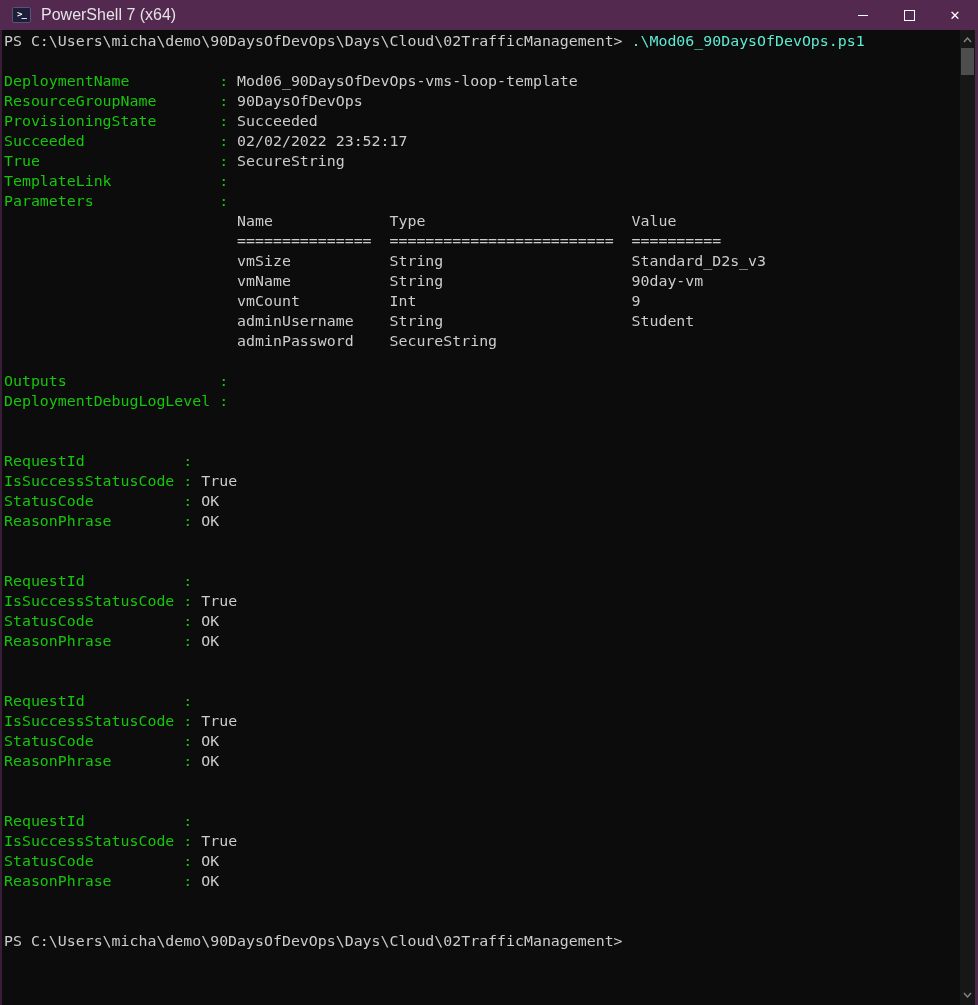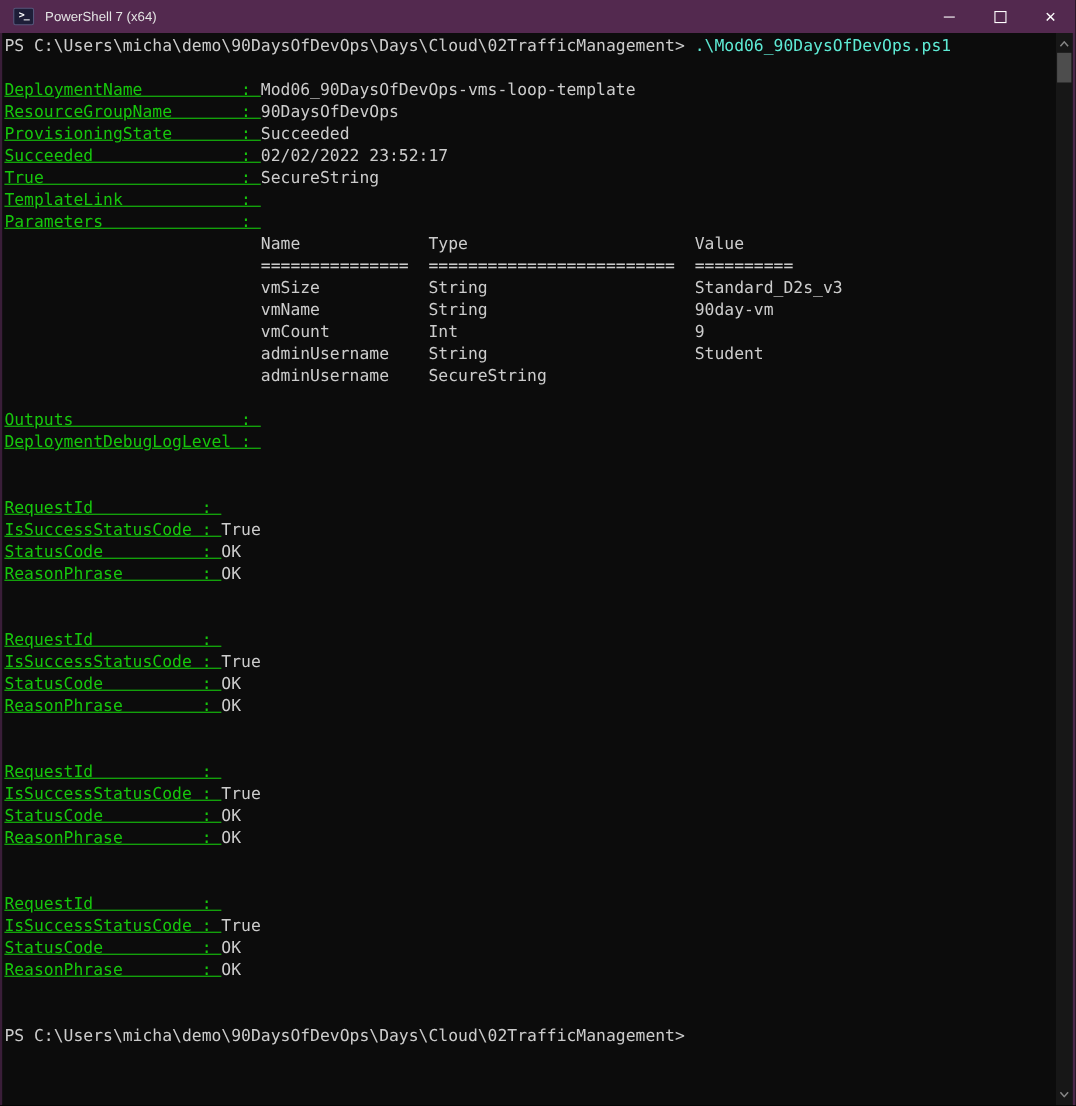--- a/index.html
+++ b/index.html
@@ -13,21 +13,21 @@
     height:30px; background:#53294F;
     display:flex; align-items:center;
   }
   .ps-icon {
     width:17px; height:14px; margin-left:12px;
     background:#1E1E38; border:1px solid #55557A; border-radius:2px;
     color:#FFFFFF; font-family:"DejaVu Sans Mono", monospace;
     font-size:9px; font-weight:bold; line-height:13px; text-align:center;
     letter-spacing:-1px;
   }
-  .title-text { color:#E4E4E4; font-size:12px; margin-left:10px; flex:1; }
+  .title-text { color:#E4E4E4; font-size:16px; margin-left:10px; flex:1; }
   .win-controls { display:flex; height:30px; }
   .win-btn {
     width:46px; height:30px; display:flex; align-items:center; justify-content:center;
     color:#FFFFFF; cursor:default;
   }
   .glyph-min { width:10px; height:1px; background:#FFFFFF; display:block; }
   .glyph-max { width:9px; height:9px; border:1px solid #FFFFFF; display:block; }
   .glyph-close { font-size:13px; line-height:13px; color:#FFFFFF; }
   
   .term-area {
@@ -37,21 +37,21 @@
   }
   .screen {
     flex:1; overflow:hidden;
   }
   pre {
     margin:0; padding:1px 0 0 2px;
     font-family:"DejaVu Sans Mono", monospace;
     font-size:14.9px; line-height:20px;
     color:#CCCCCC; white-space:pre;
   }
-  .g { color:#16C60C;text-decoration:underline; }
+  .g { color:#16C60C; }
   .y { color:#5eead4; }
   
   .scrollbar {
     position:relative; width:15px; background:#171717;
   }
   .scroll-arrow {
     position:absolute; left:0; width:15px; height:14px;
     display:flex; align-items:center; justify-content:center;
   }
   .scroll-arrow.up { top:3px; }
@@ -92,21 +92,21 @@
 <span class="g">Succeeded               : </span><span>02/02/2022 23:52:17</span>
 <span class="g">True                    : </span><span>SecureString</span>
 <span class="g">TemplateLink            : </span>
 <span class="g">Parameters              : </span>
 <span>                          Name             Type                       Value</span>
 <span>                          ===============  =========================  ==========</span>
 <span>                          vmSize           String                     Standard_D2s_v3</span>
 <span>                          vmName           String                     90day-vm</span>
 <span>                          vmCount          Int                        9</span>
 <span>                          adminUsername    String                     Student</span>
-<span>                          adminUsername    SecureString               </span>
+<span>                          adminPassword    SecureString               </span>
 
 <span class="g">Outputs                 : </span>
 <span class="g">DeploymentDebugLogLevel : </span>
 
 
 <span class="g">RequestId           : </span>
 <span class="g">IsSuccessStatusCode : </span><span>True</span>
 <span class="g">StatusCode          : </span><span>OK</span>
 <span class="g">ReasonPhrase        : </span><span>OK</span>
 

